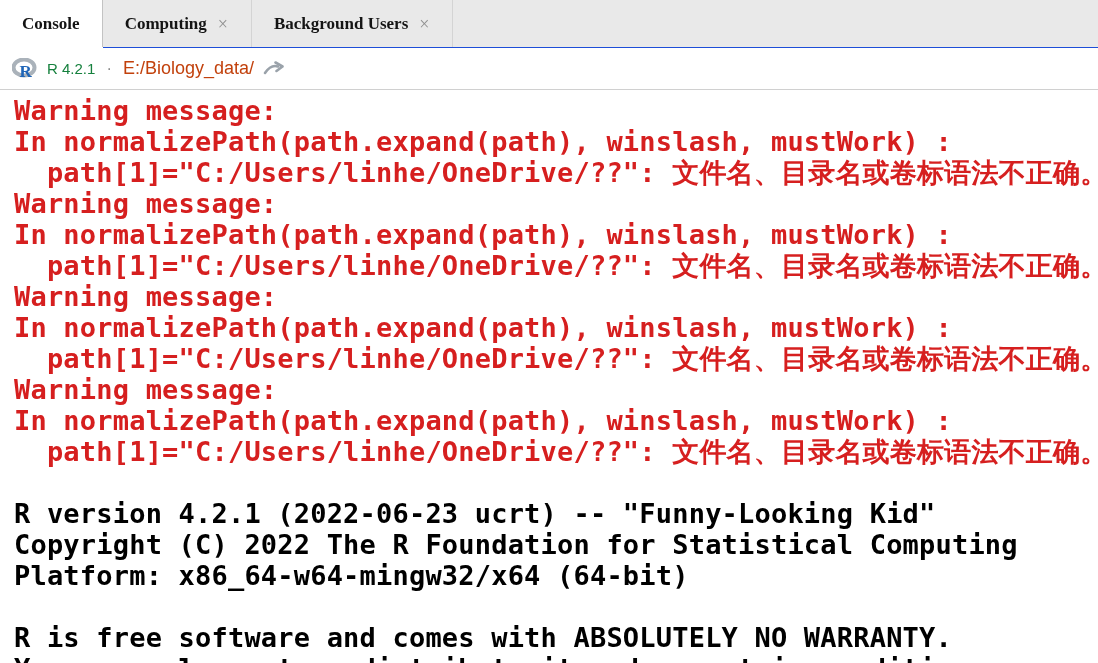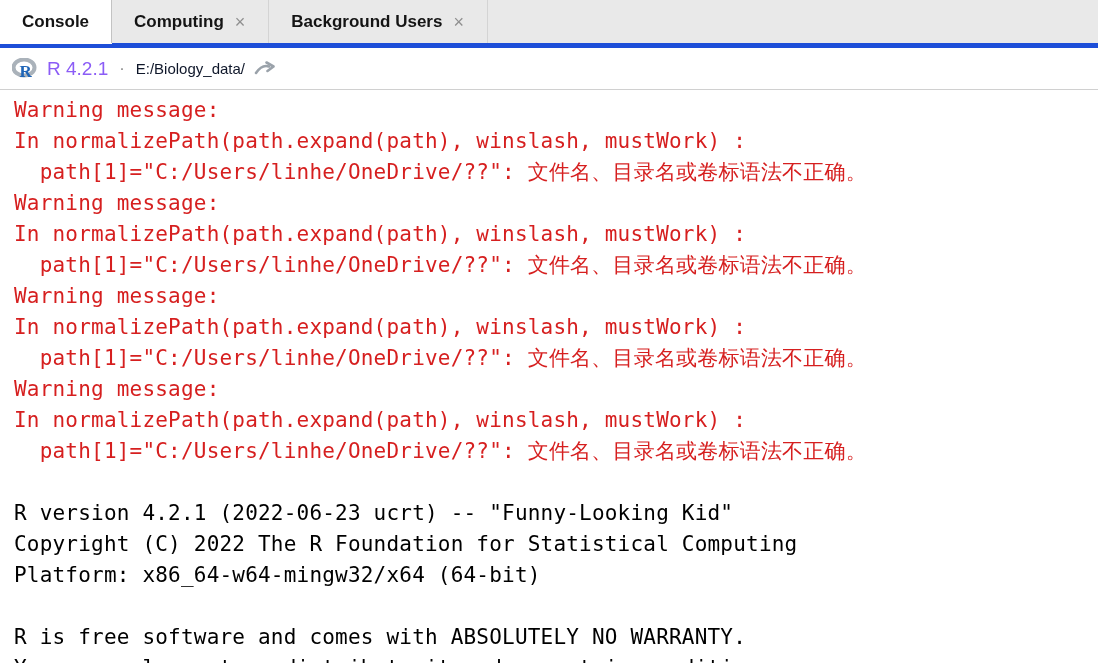--- a/index.html
+++ b/index.html
@@ -1,43 +1,43 @@
 <!DOCTYPE html>
 <html><head>
 <meta charset="utf-8">
 <style>
   * { margin: 0; padding: 0; box-sizing: border-box; }
   html, body { width: 1098px; height: 663px; overflow: hidden; background: #fff;
                font-family: "Liberation Sans", sans-serif; }
 
   
   .tabbar { display: flex; height: 48px; background: #e9e9e9;
-            border-bottom: 5px solid #1d4ed8; }
+            border-bottom: 1px solid #1d4ed8; font-family: Liberation Serif, serif; }
   .tab { display: flex; align-items: center; gap: 10px; padding: 0 22px;
          font-weight: bold; font-size: 17px; color: #141414;
          border-right: 1px solid #d4d4d4; cursor: default; }
   .tab.active { background: #fff; border-right: 1px solid #c3c3c3;
                 box-shadow: 0 1px 0 #ffffff; }
   .tab .close { font-weight: normal; font-size: 18px; color: #8f8f8f;
                 line-height: 1; padding: 0 1px; }
 
   
   .console-header { height: 42px; display: flex; align-items: center;
                     padding: 0 12px; background: #fff; gap: 9px;
                     border-bottom: 1px solid #d0d0d0; }
-  .rver { font-size: 19px; color: #8b5cf6; }
+  .rver { font-size: 15px; color: #15803d; }
   .dot  { font-size: 16.5px; color: #8a8a8a; padding: 0 2px; }
-  .wd   { font-size: 15px; color: #0f172a; }
+  .wd   { font-size: 18px; color: #c2410c; }
   .icon { display: inline-flex; align-items: center; }
 
   
   .console-output { padding: 5px 0 15px 14px;
                     font-family: "DejaVu Sans Mono", monospace;
-                    font-size: 21px; line-height: 31px; letter-spacing: 0.2px;
-                    white-space: pre; height: 573px; overflow: hidden; }
+                    font-size: 27px; line-height: 31px; letter-spacing: 0.2px;
+                    white-space: pre; height: 573px; overflow: hidden; font-weight: bold; }
   .console-line { height: 31px; }
 </style>
 </head>
 <body>
 
 <div class="tabbar">
   <div class="tab active">
     <span>Console</span>
   </div>
   <div class="tab">

